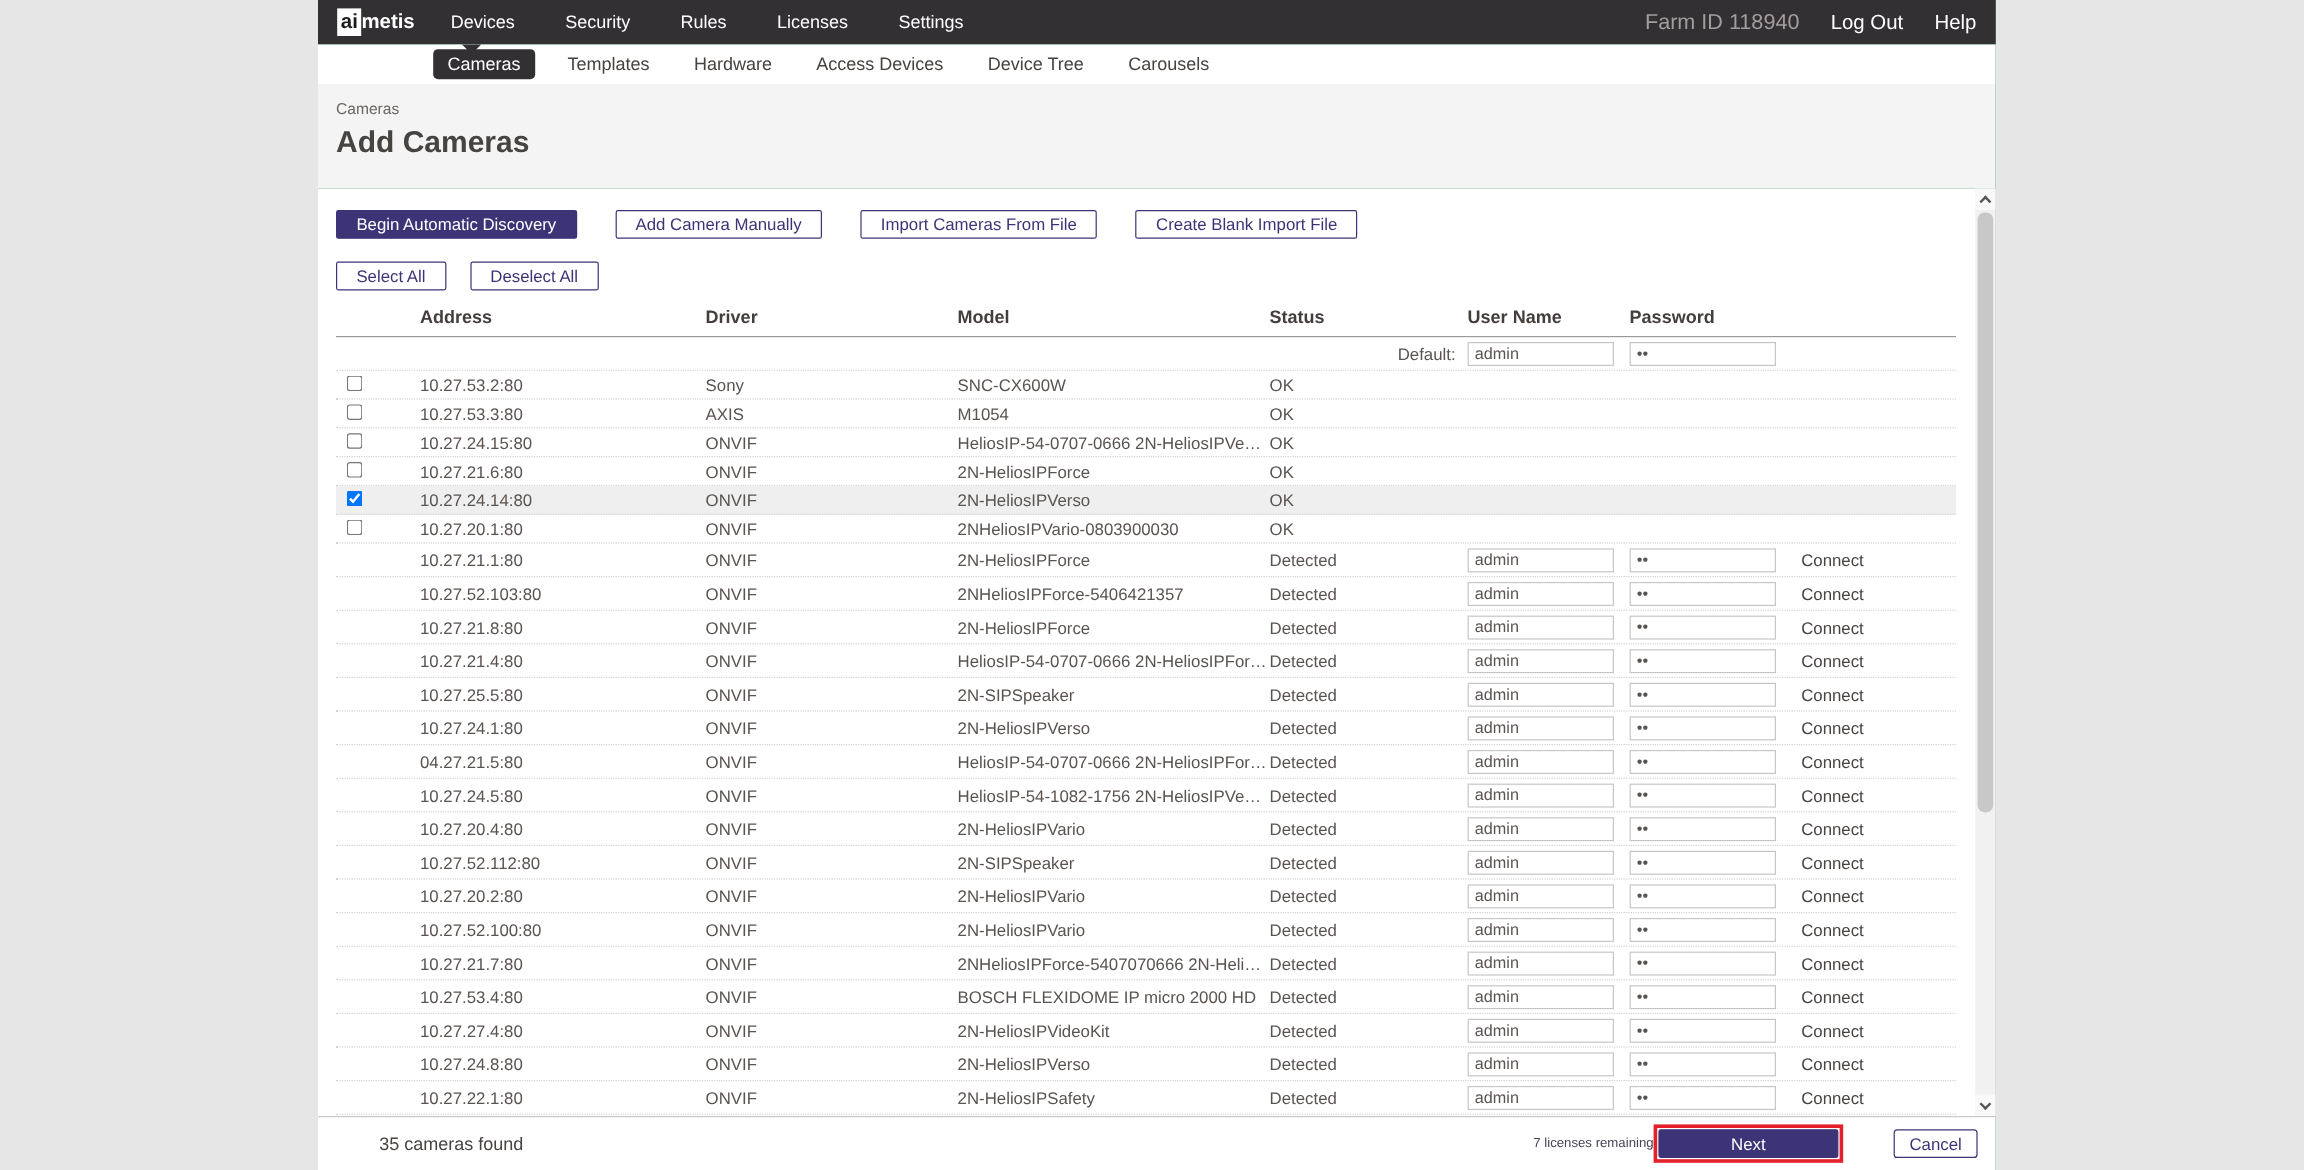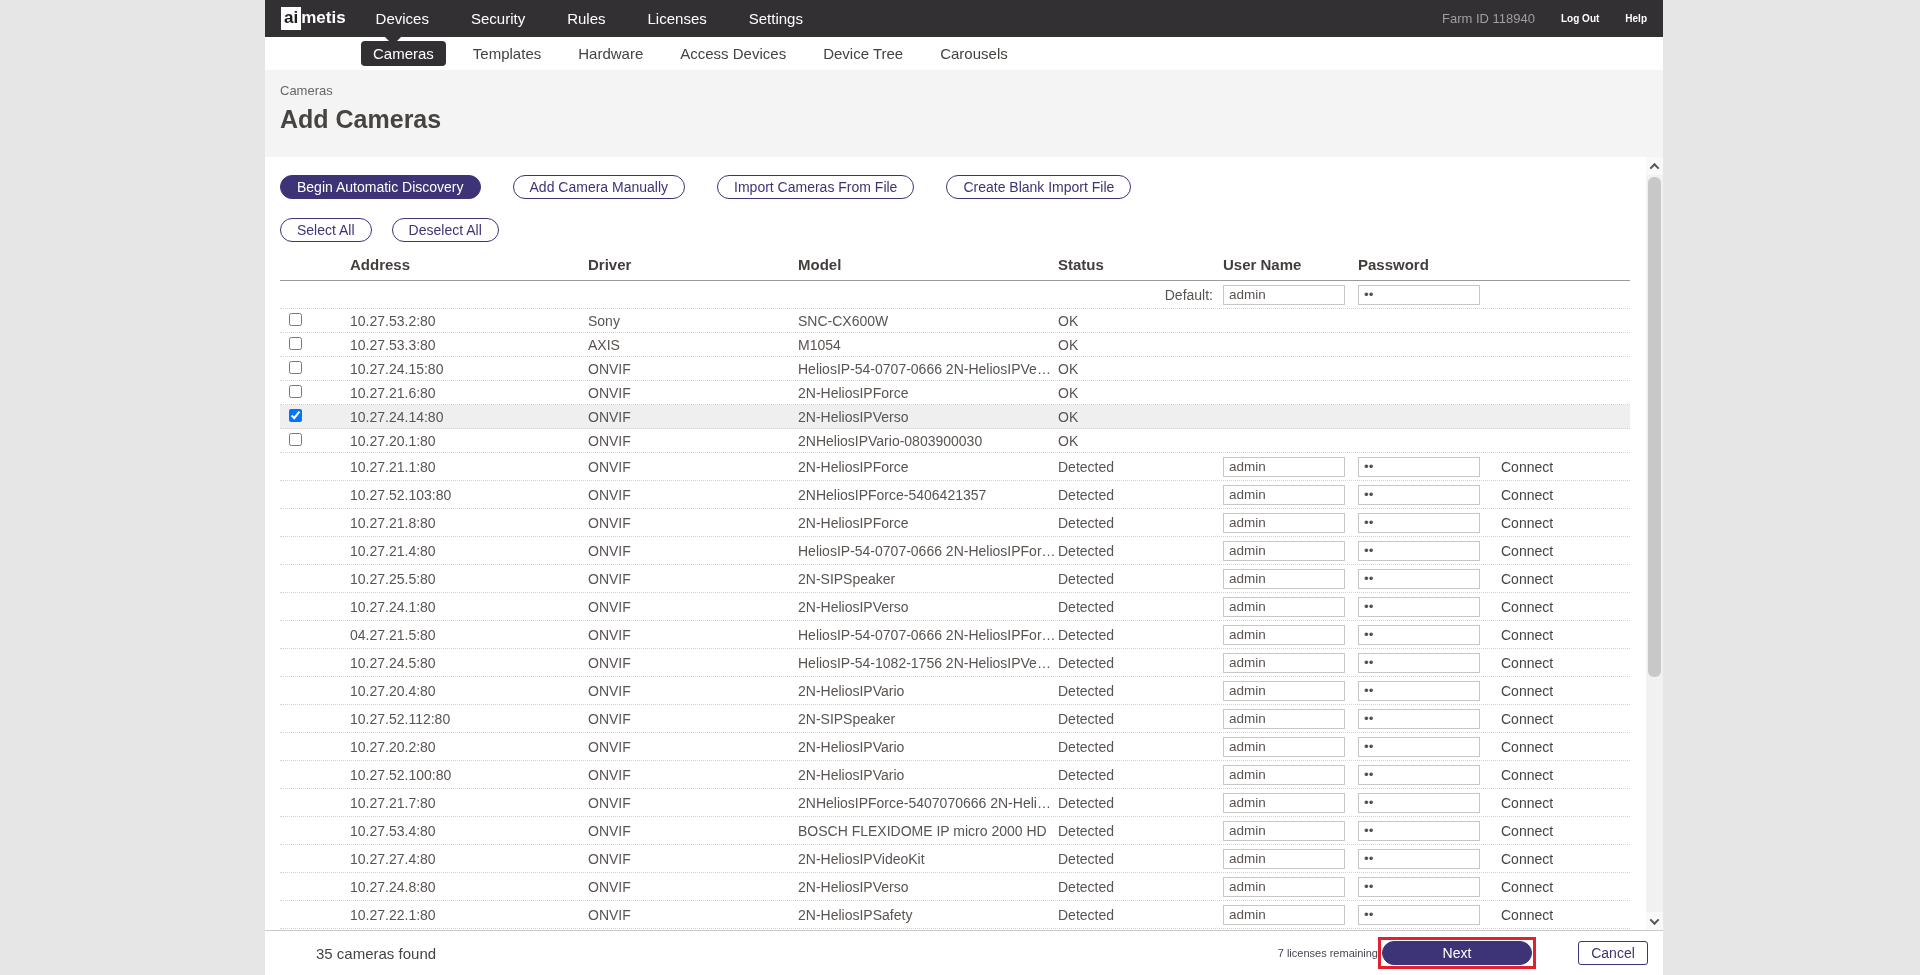--- a/index.html
+++ b/index.html
@@ -8,39 +8,39 @@
   .app { width:1398px; margin-left:265px; height:975px; background:#15803d; display:flex; flex-direction:column; }
 
   
   .topnav { height:37px; background:#333033; display:flex; align-items:center; padding:0 16px; flex-shrink:0; }
   .logo { display:flex; align-items:center; font-weight:bold; font-size:17px; }
   .logo .ai { background:#fff; color:#1d1b1d; padding:1px 3px; line-height:1.2; }
   .logo .metis { color:#fff; }
   .navitems { display:flex; gap:42px; margin-left:30px; }
   .navitem { color:#fff; font-size:15px; cursor:default; }
   .nav-right { margin-left:auto; display:flex; align-items:center; gap:26px; }
-  .farmid { color:#a29e9e; font-size:13px; }
-  .navlink { color:#fff; font-size:10px;font-weight:bold; }
+  .farmid { color:#a29e9e; font-size:18px; }
+  .navlink { color:#fff; font-size:17px; }
 
   
   .subnav { height:33px; background:#fff; display:flex; align-items:center; gap:17px; padding-left:96px; position:relative; flex-shrink:0; }
   .caret { position:absolute; left:120px; top:0; width:0; height:0; border-left:8px solid transparent; border-right:8px solid transparent; border-top:8px solid #333033; }
   .tab { font-size:15px; color:#46423f; padding:4px 10px; }
   .tab.active { background:#333033; color:#fff; border-radius:4px; padding:4px 12px; }
 
   
   .pagehead { height:87px; background:#f4f4f4; padding:13px 0 0 15px; flex-shrink:0; }
   .breadcrumb { font-size:13px; color:#6b6663; margin-bottom:7px; }
   .pagetitle { font-size:25px; font-weight:bold; color:#474341; }
 
   
   .scrollregion { position:relative; height:773px; background:#fff; overflow:hidden; padding:18px 0 0 15px; flex-shrink:0; }
 
   .btnrow { display:flex; gap:32px; }
-  .btn { font-size:14px; border:1px solid #3d3477; color:#3d3477; background:#fff; border-radius:12px; padding:3px 16px; height:24px; white-space:nowrap; cursor:pointer; font-family:inherit; }
+  .btn { font-size:14px; border:1px solid #3d3477; color:#3d3477; background:#fff; border-radius:2px; padding:3px 16px; height:24px; white-space:nowrap; cursor:pointer; font-family:inherit; }
   .btn.primary { background:#3d3477; color:#fff; }
   .selrow { display:flex; gap:20px; margin-top:19px; }
 
   
   .tbl { width:1350px; margin-top:14px; font-size:14px; }
   .grid { display:grid; grid-template-columns:62px 246px 210px 260px 165px 135px 135px 137px; align-items:center; }
   .thead { font-size:15px; font-weight:bold; color:#433e3c; padding-bottom:7px; border-bottom:1px solid #9a9a9a; }
   .cell.pad, .hcell.pad { padding-left:8px; }
   .row { border-bottom:1px dotted #d2d2d2; height:24px; color:#5a5451; }
   .row.tall { height:28px; }

